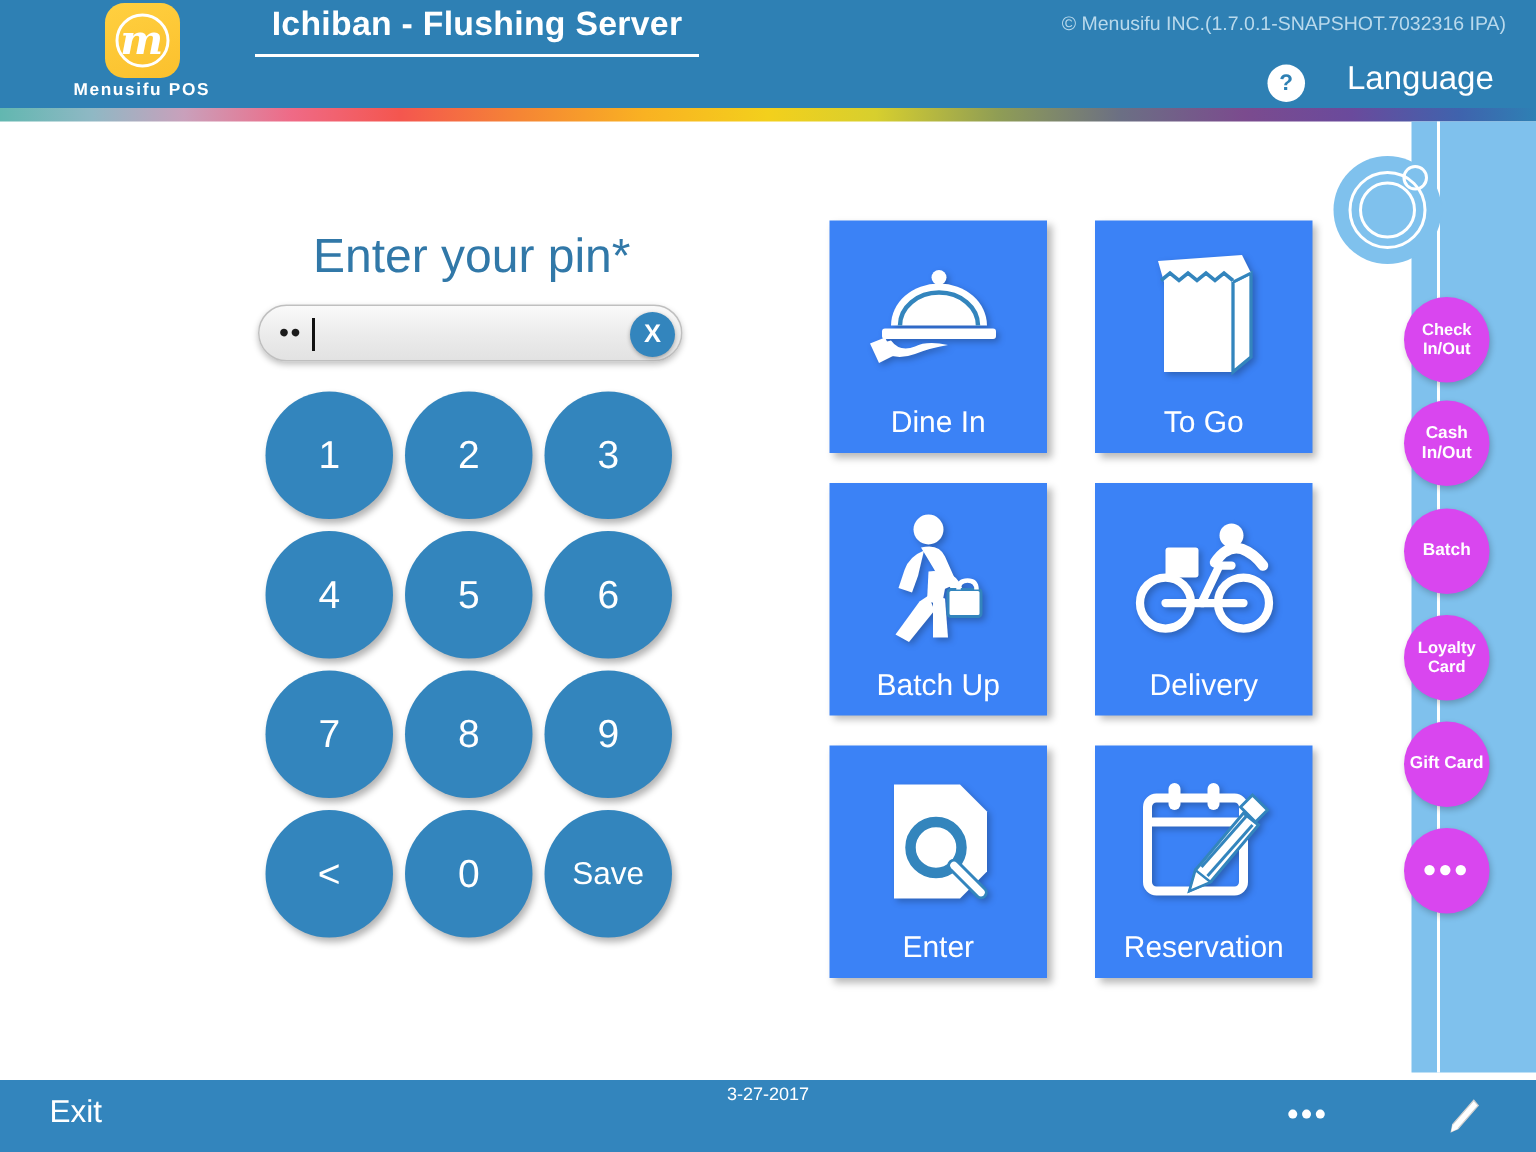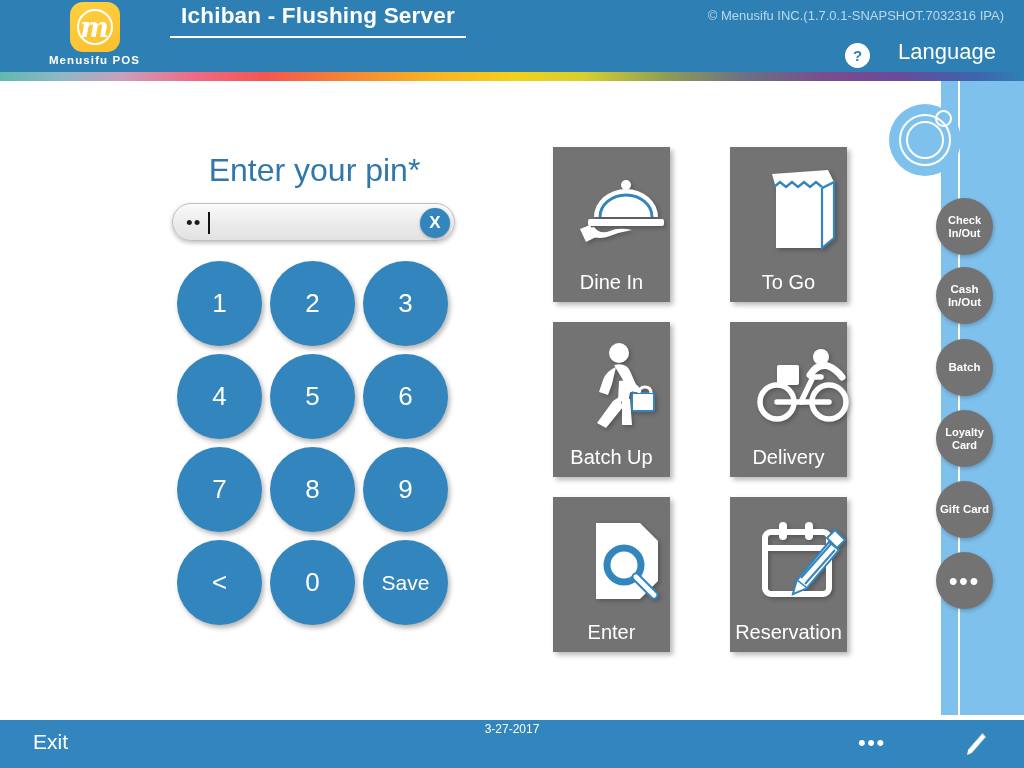--- a/index.html
+++ b/index.html
@@ -122,21 +122,21 @@
   .key.word { font-size:21px; }
 
   
   #tiles {
     position:absolute; left:553px; top:147px;
     display:grid; grid-template-columns:repeat(2,145px);
     grid-template-rows:repeat(3,155px);
     column-gap:32px; row-gap:20px;
   }
   .tile {
-    width:117px; height:155px; background:#737373;
+    width:145px; height:155px; background:#3b82f6;
     box-shadow:3px 3px 5px rgba(0,0,0,.28);
     cursor:pointer; position:relative;
     display:flex; flex-direction:column;
     align-items:center; justify-content:flex-end;
   }
   .tile .glyph {
     position:absolute; left:0; top:14px; width:145px; height:100px;
     display:flex; align-items:center; justify-content:center;
   }
   .tile .glyph svg { filter:drop-shadow(2px 2px 2px rgba(0,0,0,.25)); }
@@ -165,21 +165,21 @@
   #deco-circle .r2 {
     position:absolute; left:17px; top:17px; width:38px; height:38px;
     border:2px solid #ffffff; border-radius:50%;
   }
   #deco-circle .dot {
     position:absolute; left:46px; top:6px; width:17px; height:17px;
     border:2px solid #ffffff; border-radius:50%;
   }
   .side-btn {
     position:absolute; left:936px; width:57px; height:57px;
-    border-radius:50%; background:#737373; color:#ffffff;
+    border-radius:50%; background:#d946ef; color:#ffffff;
     display:flex; align-items:center; justify-content:center;
     text-align:center; font-size:11.5px; font-weight:700;
     line-height:13px; cursor:pointer;
     box-shadow:1px 2px 4px rgba(0,0,0,.22);
   }
   .side-btn.small { font-size:11px; }
   .side-btn.dots { font-size:24px; letter-spacing:2px; font-weight:700; }
 
   
   #footer {

